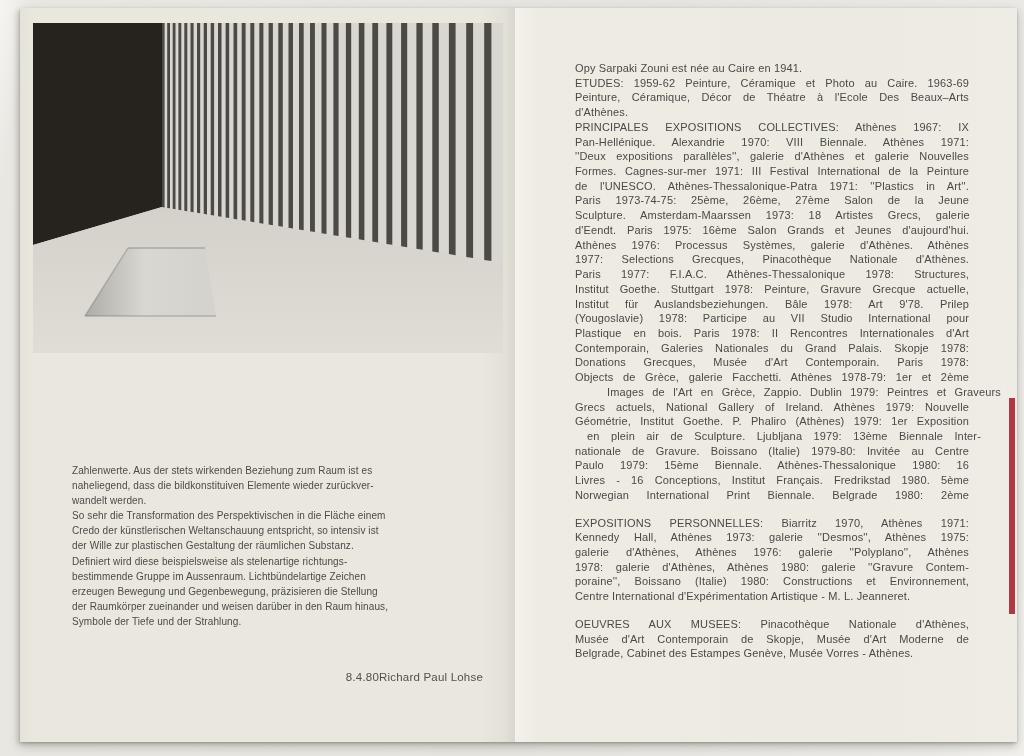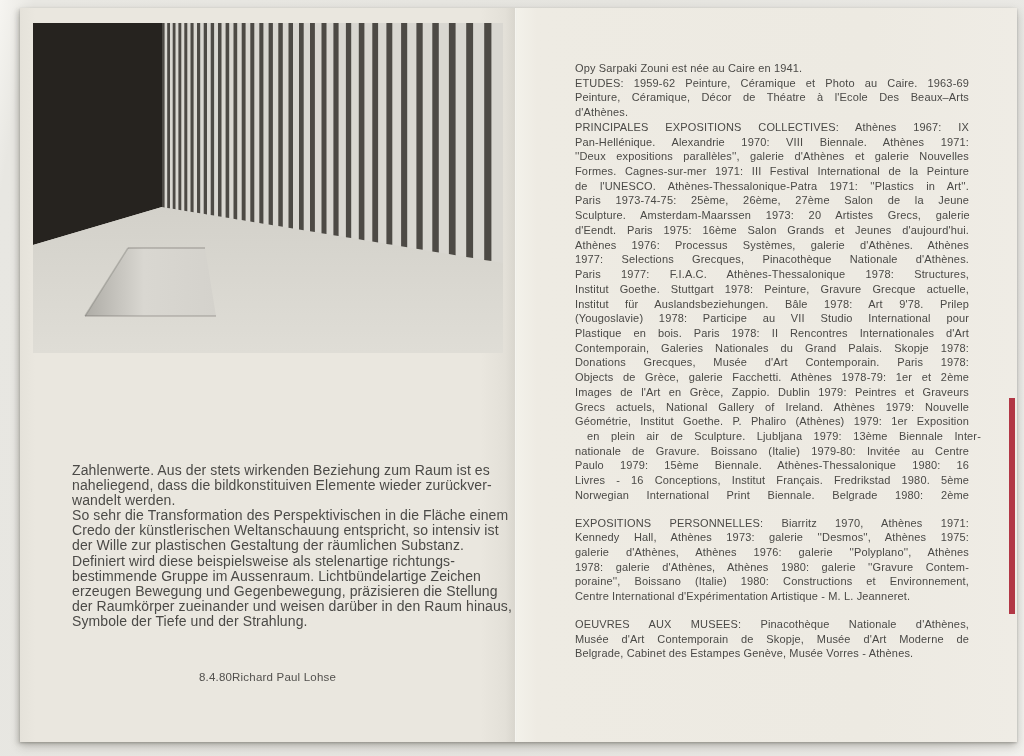--- a/index.html
+++ b/index.html
@@ -25,32 +25,32 @@
   .fold{width:2px;height:100%;background:linear-gradient(to right,#f7f6f1,#efeee8);}
   .page.right{
     flex:1;
     background:linear-gradient(to right,#f3f1ea 0%,#eeebe3 4%,#edeae2 70%,#efece5 100%);
   }
   .artwork{position:absolute;left:13px;top:15px;width:470px;height:330px;}
   .artwork svg{display:block;}
   .textcol{color:#4b4a47;}
   .german{
     position:absolute;left:52px;top:455px;width:399px;
-    font-size:14px;line-height:15.1px;letter-spacing:.1px;color:#4b4a47;
+    font-size:10px;line-height:15.1px;letter-spacing:.1px;color:#4b4a47;
   }
   .french{
     position:absolute;left:58px;top:53px;width:394px;
     font-size:11px;line-height:14.72px;letter-spacing:.15px;color:#4a4946;
   }
   .line{white-space:nowrap;height:inherit;}
   .section{margin-top:13px;}
   .section:first-child{margin-top:0;}
   .footer-row{
-    position:absolute;left:40px;top:663px;width:399px;
-    display:flex;justify-content:center;
+    position:absolute;left:56px;top:663px;width:399px;
+    display:flex;justify-content:flex-end;
     font-size:11.5px;color:#52504d;letter-spacing:.2px;padding-left:8px;
   }
   .red-stripe{position:absolute;right:2px;top:390px;width:6px;height:216px;}
 </style>
 </head>
 <body>
 
 <div class="scene">
   <div class="spread">
 
@@ -137,33 +137,33 @@
             <div class="line"><span>Opy Sarpaki Zouni est née au Caire en 1941.</span></div>
             <div class="line just"><span style="word-spacing: 6.8125px;">ETUDES: 1959-62 Peinture, Céramique et Photo au Caire. 1963-69</span></div>
             <div class="line just"><span style="word-spacing: 8.18359px;">Peinture, Céramique, Décor de Théatre à l'Ecole Des Beaux–Arts</span></div>
             <div class="line"><span>d'Athènes.</span></div>
             <div class="line just"><span style="word-spacing: 13.5437px;">PRINCIPALES EXPOSITIONS COLLECTIVES: Athènes 1967: IX</span></div>
             <div class="line just"><span style="word-spacing: 13.2786px;">Pan-Hellénique. Alexandrie 1970: VIII Biennale. Athènes 1971:</span></div>
             <div class="line just"><span style="word-spacing: 7.22768px;">''Deux expositions parallèles'', galerie d'Athènes et galerie Nouvelles</span></div>
             <div class="line just"><span style="word-spacing: 5.29297px;">Formes. Cagnes-sur-mer 1971: III Festival International de la Peinture</span></div>
             <div class="line just"><span style="word-spacing: 9.14844px;">de l'UNESCO. Athènes-Thessalonique-Patra 1971: ''Plastics in Art''.</span></div>
             <div class="line just"><span style="word-spacing: 11.375px;">Paris 1973-74-75: 25ème, 26ème, 27ème Salon de la Jeune</span></div>
-            <div class="line just"><span style="word-spacing: 11.4688px;">Sculpture. Amsterdam-Maarssen 1973: 20 Artistes Grecs, galerie</span></div>
+            <div class="line just"><span style="word-spacing: 11.4688px;">Sculpture. Amsterdam-Maarssen 1973: 18 Artistes Grecs, galerie</span></div>
             <div class="line just"><span style="word-spacing: 7.51367px;">d'Eendt. Paris 1975: 16ème Salon Grands et Jeunes d'aujourd'hui.</span></div>
             <div class="line just"><span style="word-spacing: 11.9401px;">Athènes 1976: Processus Systèmes, galerie d'Athènes. Athènes</span></div>
             <div class="line just"><span style="word-spacing: 15.0594px;">1977: Selections Grecques, Pinacothèque Nationale d'Athènes.</span></div>
             <div class="line just"><span style="word-spacing: 17.075px;">Paris 1977: F.I.A.C. Athènes-Thessalonique 1978: Structures,</span></div>
             <div class="line just"><span style="word-spacing: 7.83259px;">Institut Goethe. Stuttgart 1978: Peinture, Gravure Grecque actuelle,</span></div>
             <div class="line just"><span style="word-spacing: 13.2679px;">Institut für Auslandsbeziehungen. Bâle 1978: Art 9'78. Prilep</span></div>
             <div class="line just"><span style="word-spacing: 12.471px;">(Yougoslavie) 1978: Participe au VII Studio International pour</span></div>
             <div class="line just"><span style="word-spacing: 8.69141px;">Plastique en bois. Paris 1978: II Rencontres Internationales d'Art</span></div>
             <div class="line just"><span style="word-spacing: 8.72545px;">Contemporain, Galeries Nationales du Grand Palais. Skopje 1978:</span></div>
             <div class="line just"><span style="word-spacing: 14.4661px;">Donations Grecques, Musée d'Art Contemporain. Paris 1978:</span></div>
             <div class="line just"><span style="word-spacing: 6.41319px;">Objects de Grèce, galerie Facchetti. Athènes 1978-79: 1er et 2ème</span></div>
-            <div class="line just"><span style="word-spacing: 5.10625px;">Images de l'Art en Grèce, Zappio. Dublin 1979: Peintres et Graveurs</span></div>
+            <div class="line just"><span style="word-spacing: 5.10625px; margin-left: 32px;">Images de l'Art en Grèce, Zappio. Dublin 1979: Peintres et Graveurs</span></div>
             <div class="line just"><span style="word-spacing: 7.65625px;">Grecs actuels, National Gallery of Ireland. Athènes 1979: Nouvelle</span></div>
             <div class="line just"><span style="word-spacing: 6.01953px;">Géométrie, Institut Goethe. P. Phaliro (Athènes) 1979: 1er Exposition</span></div>
             <div class="line just"><span style="word-spacing: 8.19271px; margin-left: 12px;">en plein air de Sculpture. Ljubljana 1979: 13ème Biennale Inter-</span></div>
             <div class="line just"><span style="word-spacing: 7.88281px;">nationale de Gravure. Boissano (Italie) 1979-80: Invitée au Centre</span></div>
             <div class="line just"><span style="word-spacing: 12.8438px;">Paulo 1979: 15ème Biennale. Athènes-Thessalonique 1980: 16</span></div>
             <div class="line just"><span style="word-spacing: 7.8125px;">Livres - 16 Conceptions, Institut Français. Fredrikstad 1980. 5ème</span></div>
             <div class="line just"><span style="word-spacing: 14.3542px;">Norwegian International Print Biennale. Belgrade 1980: 2ème</span></div>
           </div>
           <div class="section">
             <div class="line just"><span style="word-spacing: 15.0594px;">EXPOSITIONS PERSONNELLES: Biarritz 1970, Athènes 1971:</span></div>

